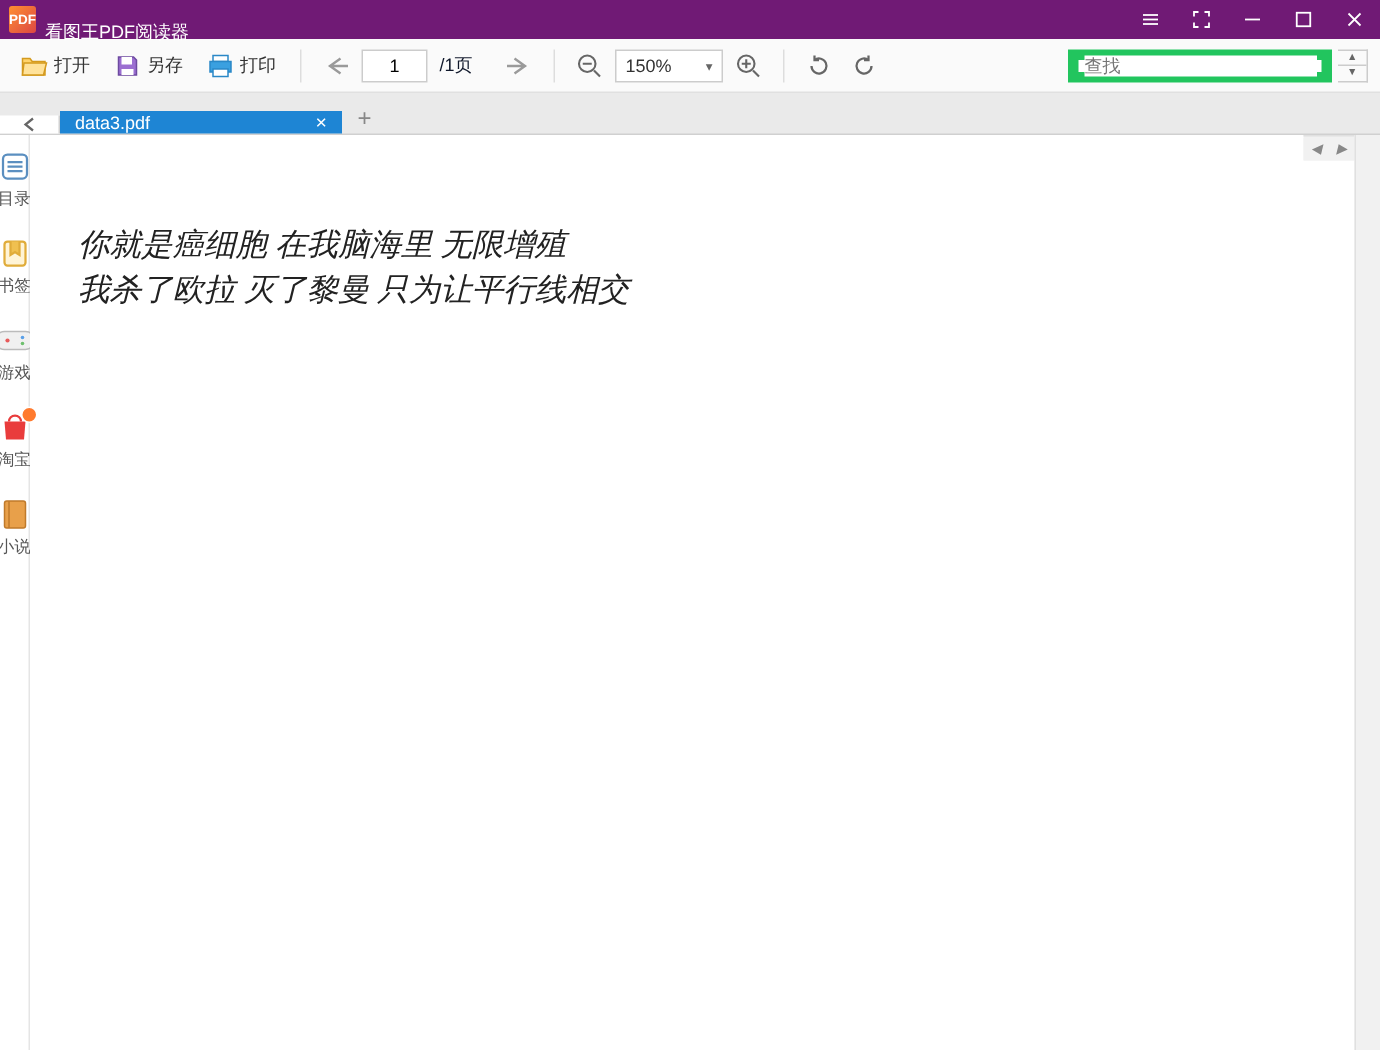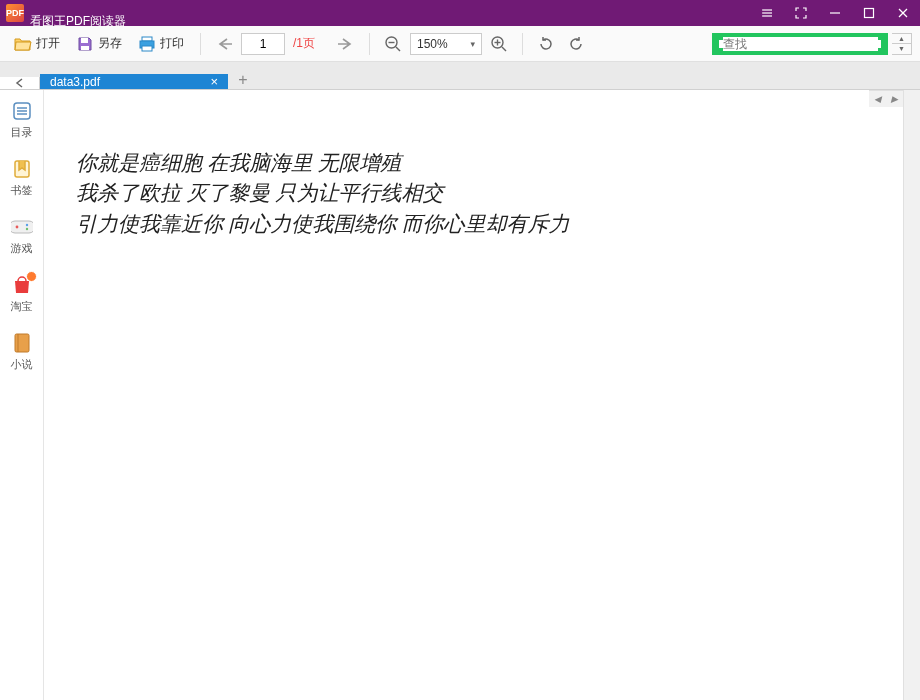--- a/index.html
+++ b/index.html
@@ -11,36 +11,36 @@
 .titlebar .spacer { flex: 1; }
 .titlebar .winbtn { width: 34px; height: 26px; display: flex; align-items: center; justify-content: center; cursor: default; }
 .titlebar .winbtn svg { stroke: #fff; fill: none; stroke-width: 1.2; }
 
 .toolbar { height: 36px; background: #fafafa; border-bottom: 1px solid #e0e0e0; display: flex; align-items: center; padding: 0 8px; gap: 4px; font-size: 12px; color: #333; }
 .toolbar .tbtn { display: flex; align-items: center; gap: 4px; padding: 4px 6px; cursor: default; }
 .toolbar .tbtn .ico { width: 18px; height: 18px; display: flex; align-items: center; justify-content: center; }
 .toolbar .sep { width: 1px; height: 22px; background: #ddd; margin: 0 6px; }
 .toolbar .navbtn { width: 26px; height: 26px; display: flex; align-items: center; justify-content: center; cursor: default; }
 .toolbar .page-input { width: 44px; height: 22px; border: 1px solid #ccc; text-align: center; font-size: 12px; }
-.toolbar .page-total { margin-left: 4px; color: #ef4444; }
+.toolbar .page-total { margin-left: 4px; color: #0f172a; }
 .toolbar .zoom-sel { width: 72px; height: 22px; border: 1px solid #ccc; font-size: 12px; background: #fff; display: flex; align-items: center; padding: 0 6px; justify-content: space-between; }
 .toolbar .search { margin-left: auto; display: flex; align-items: center; border: 7px solid #22c55e; height: 22px; width: 176px; padding: 0 4px; background: #fff; }
 .toolbar .search input { border: none; outline: none; flex: 1; font-size: 12px; color: #888; }
 .toolbar .stepper { width: 20px; height: 22px; border: 1px solid #ccc; border-left: none; display: flex; flex-direction: column; }
 .toolbar .stepper div { flex: 1; display: flex; align-items: center; justify-content: center; font-size: 7px; color: #666; }
 .toolbar .stepper div:first-child { border-bottom: 1px solid #ccc; }
 
 .tabbar { height: 28px; background: #eaeaea; display: flex; align-items: flex-end; border-bottom: 1px solid #d0d0d0; }
 .tabbar .collapse { width: 40px; display: flex; align-items: center; justify-content: center; background: #fff; border-right: 1px solid #d0d0d0; }
 .tabbar .tab { background: #1e85d4; color: #fff; display: flex; align-items: center; padding: 0 10px; font-size: 12px; min-width: 188px; justify-content: space-between; }
 .tabbar .tab .close { font-size: 13px; }
 .tabbar .addtab { width: 30px; display: flex; align-items: center; justify-content: center; color: #888; font-size: 16px; }
 
 .body { display: flex; height: 610px; }
-.sidebar { width: 44px; background: #fff; border-right: 1px solid #e5e5e5; display: flex; flex-direction: column; align-items: center; padding-top: 10px; gap: 18px; }
+.sidebar { width: 20px; background: #fff; border-right: 1px solid #e5e5e5; display: flex; flex-direction: column; align-items: center; padding-top: 10px; gap: 18px; }
 .sideitem { display: flex; flex-direction: column; align-items: center; gap: 3px; font-size: 11px; color: #555; cursor: default; }
 .sideitem .sico { width: 22px; height: 22px; display: flex; align-items: center; justify-content: center; }
 
 .content-wrap { flex: 1; display: flex; background: #fff; font-style: italic; }
 .content { flex: 1; padding: 58px 32px 0 32px; overflow: hidden; }
 .line { font-family: "SimSun","宋体",serif; font-size: 21px; color: #222; line-height: 1.45; letter-spacing: 0; }
 .hscroll { height: 17px; background: #f1f1f1; border-top: 1px solid #e0e0e0; display: flex; align-items: center; }
 .hscroll .arrow { width: 17px; height: 15px; background: #f1f1f1; display: flex; align-items: center; justify-content: center; color: #888; font-size: 9px; }
 .hscroll .track { flex: 1; height: 15px; background: #f1f1f1; position: relative; }
 .hscroll .thumb { position: absolute; left: 114px; top: 1px; width: 570px; height: 13px; background: #c7c7c7; border-radius: 1px; }
@@ -244,21 +244,20 @@
           </svg>
         </span>
       <span>小说</span>
     </div>
   </div>
 
   <div class="content-wrap">
     <div class="content">
       <div class="line">你就是癌细胞  在我脑海里  无限增殖</div>
       <div class="line">我杀了欧拉  灭了黎曼  只为让平行线相交</div>
-      <div class="line">引力使我靠近你  向心力使我围绕你  而你心里却有斥力</div>
     </div>
     <div class="hscroll">
       <div class="arrow">◀</div>
       <div class="track">
           <div class="thumb"></div>
         </div>
       <div class="arrow">▶</div>
     </div>
   </div>
   <div class="vscroll"></div>

